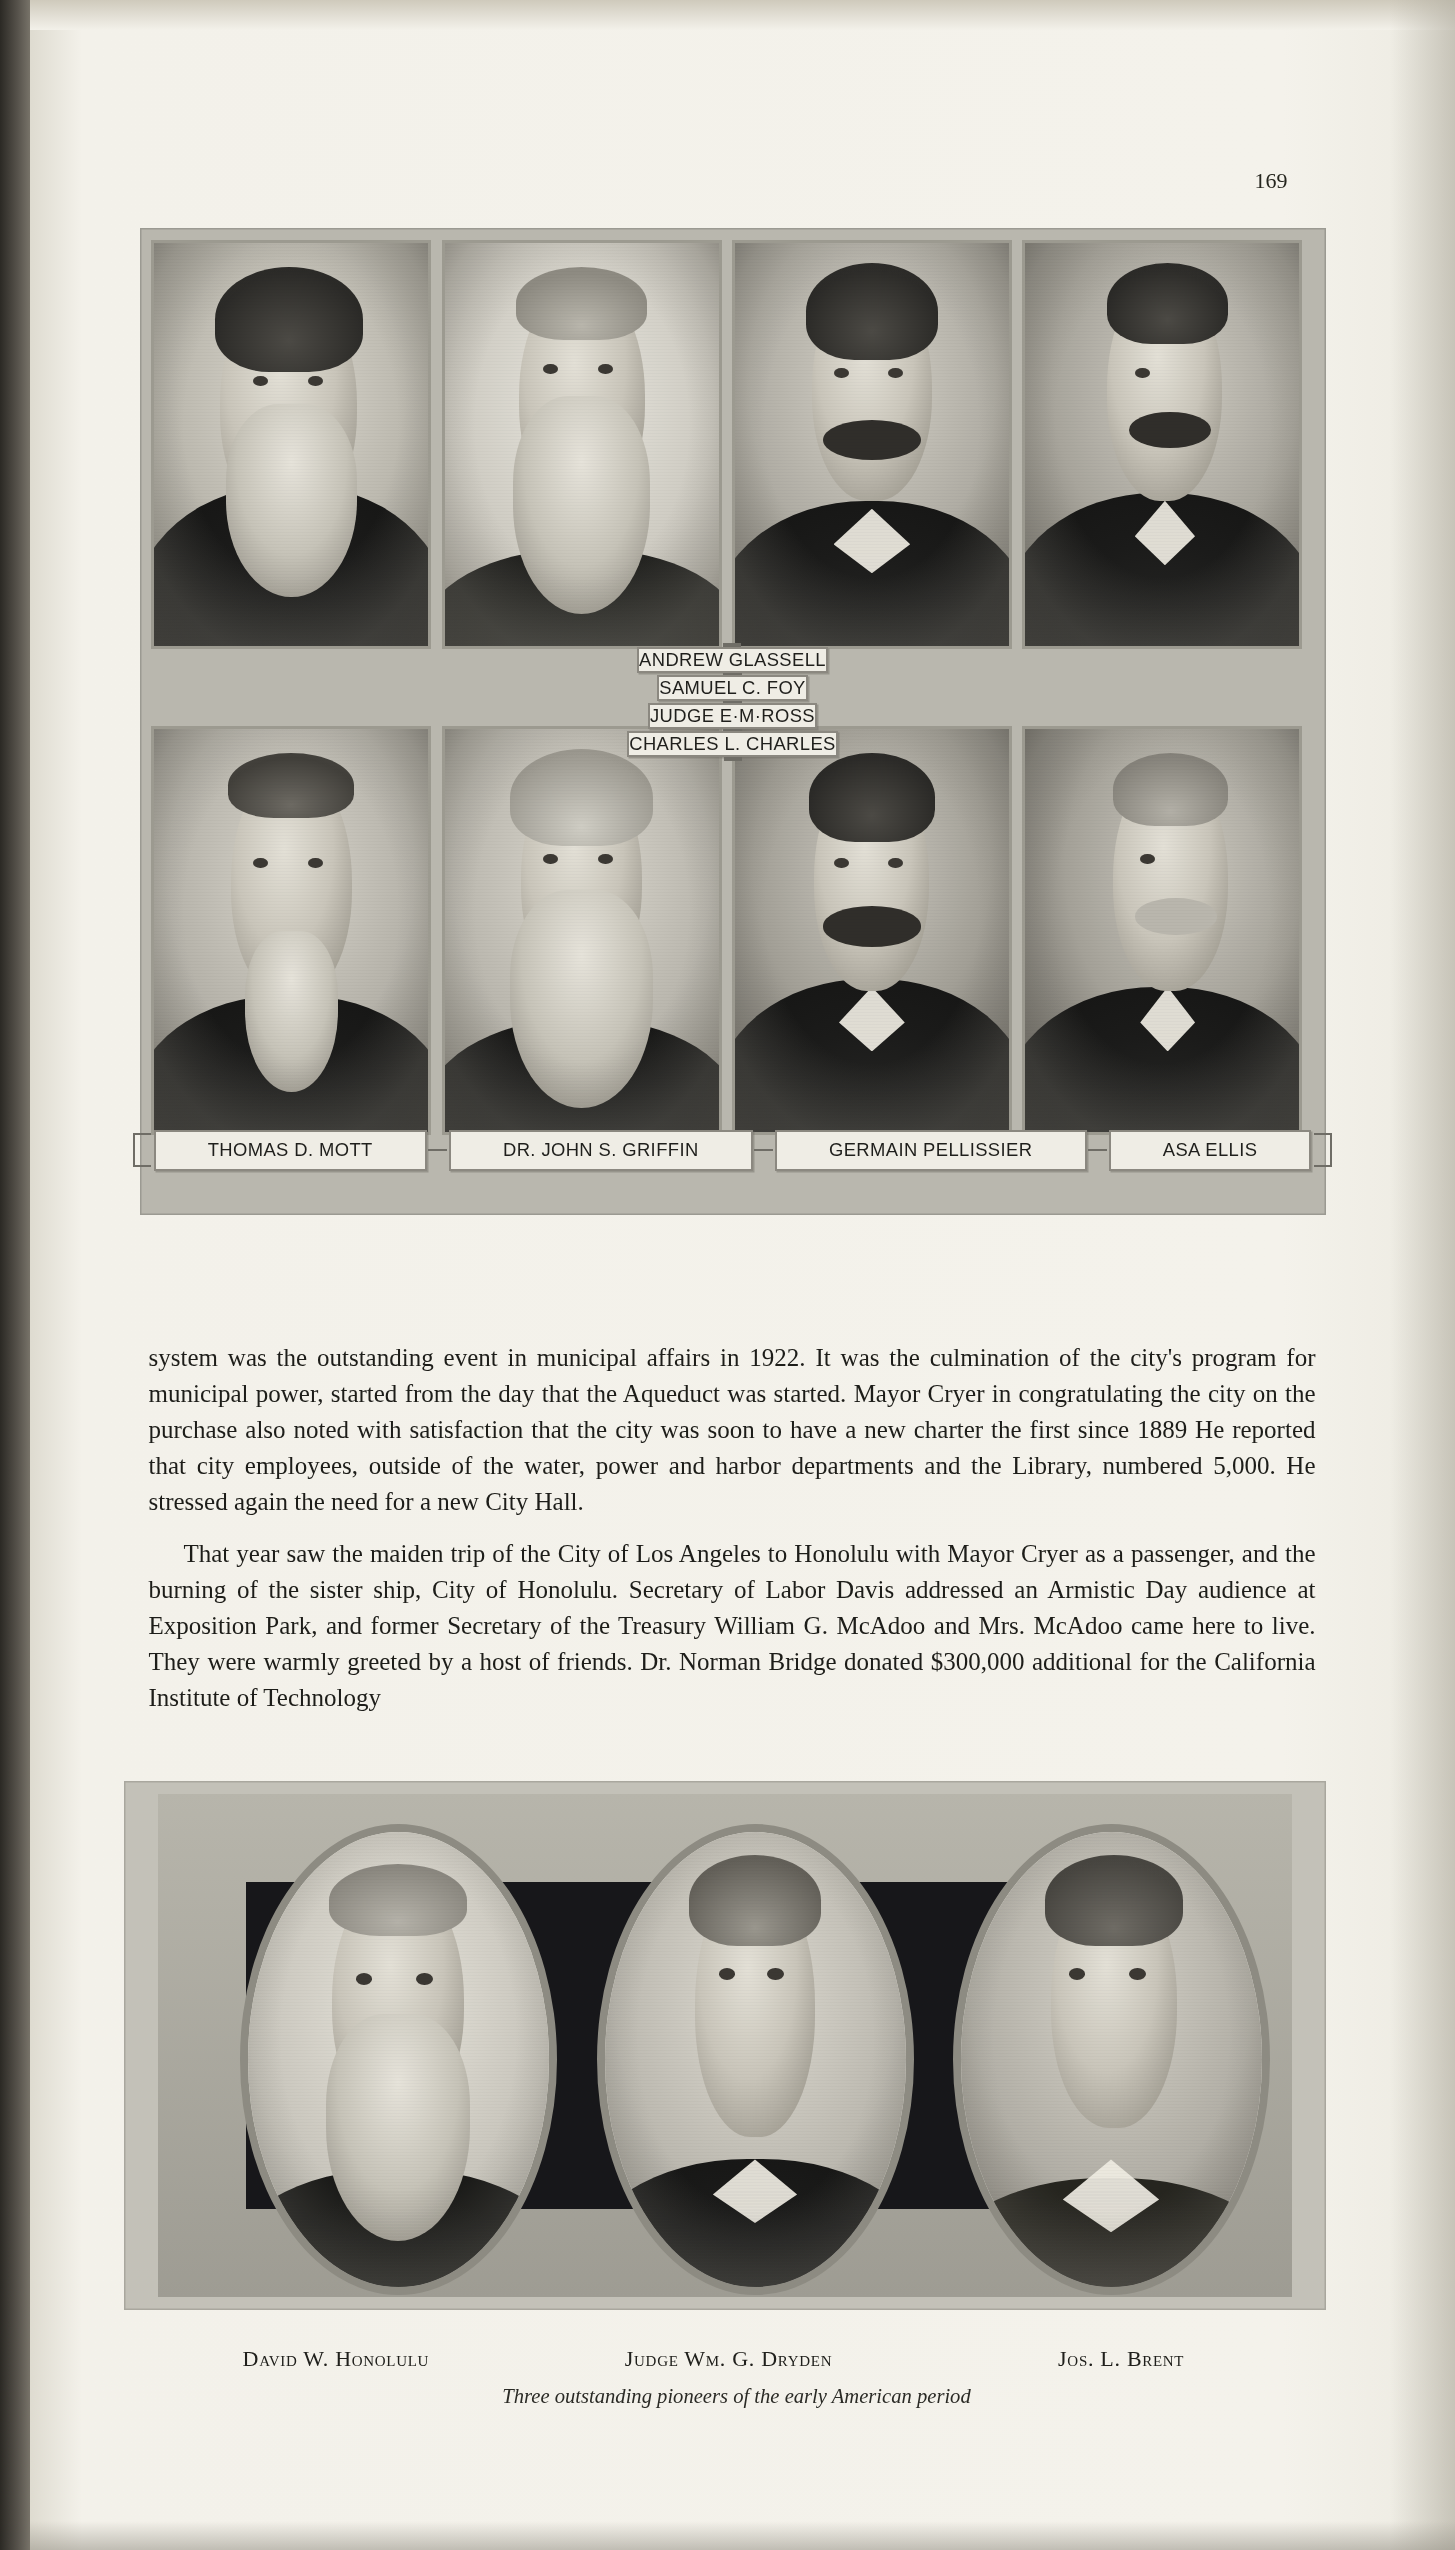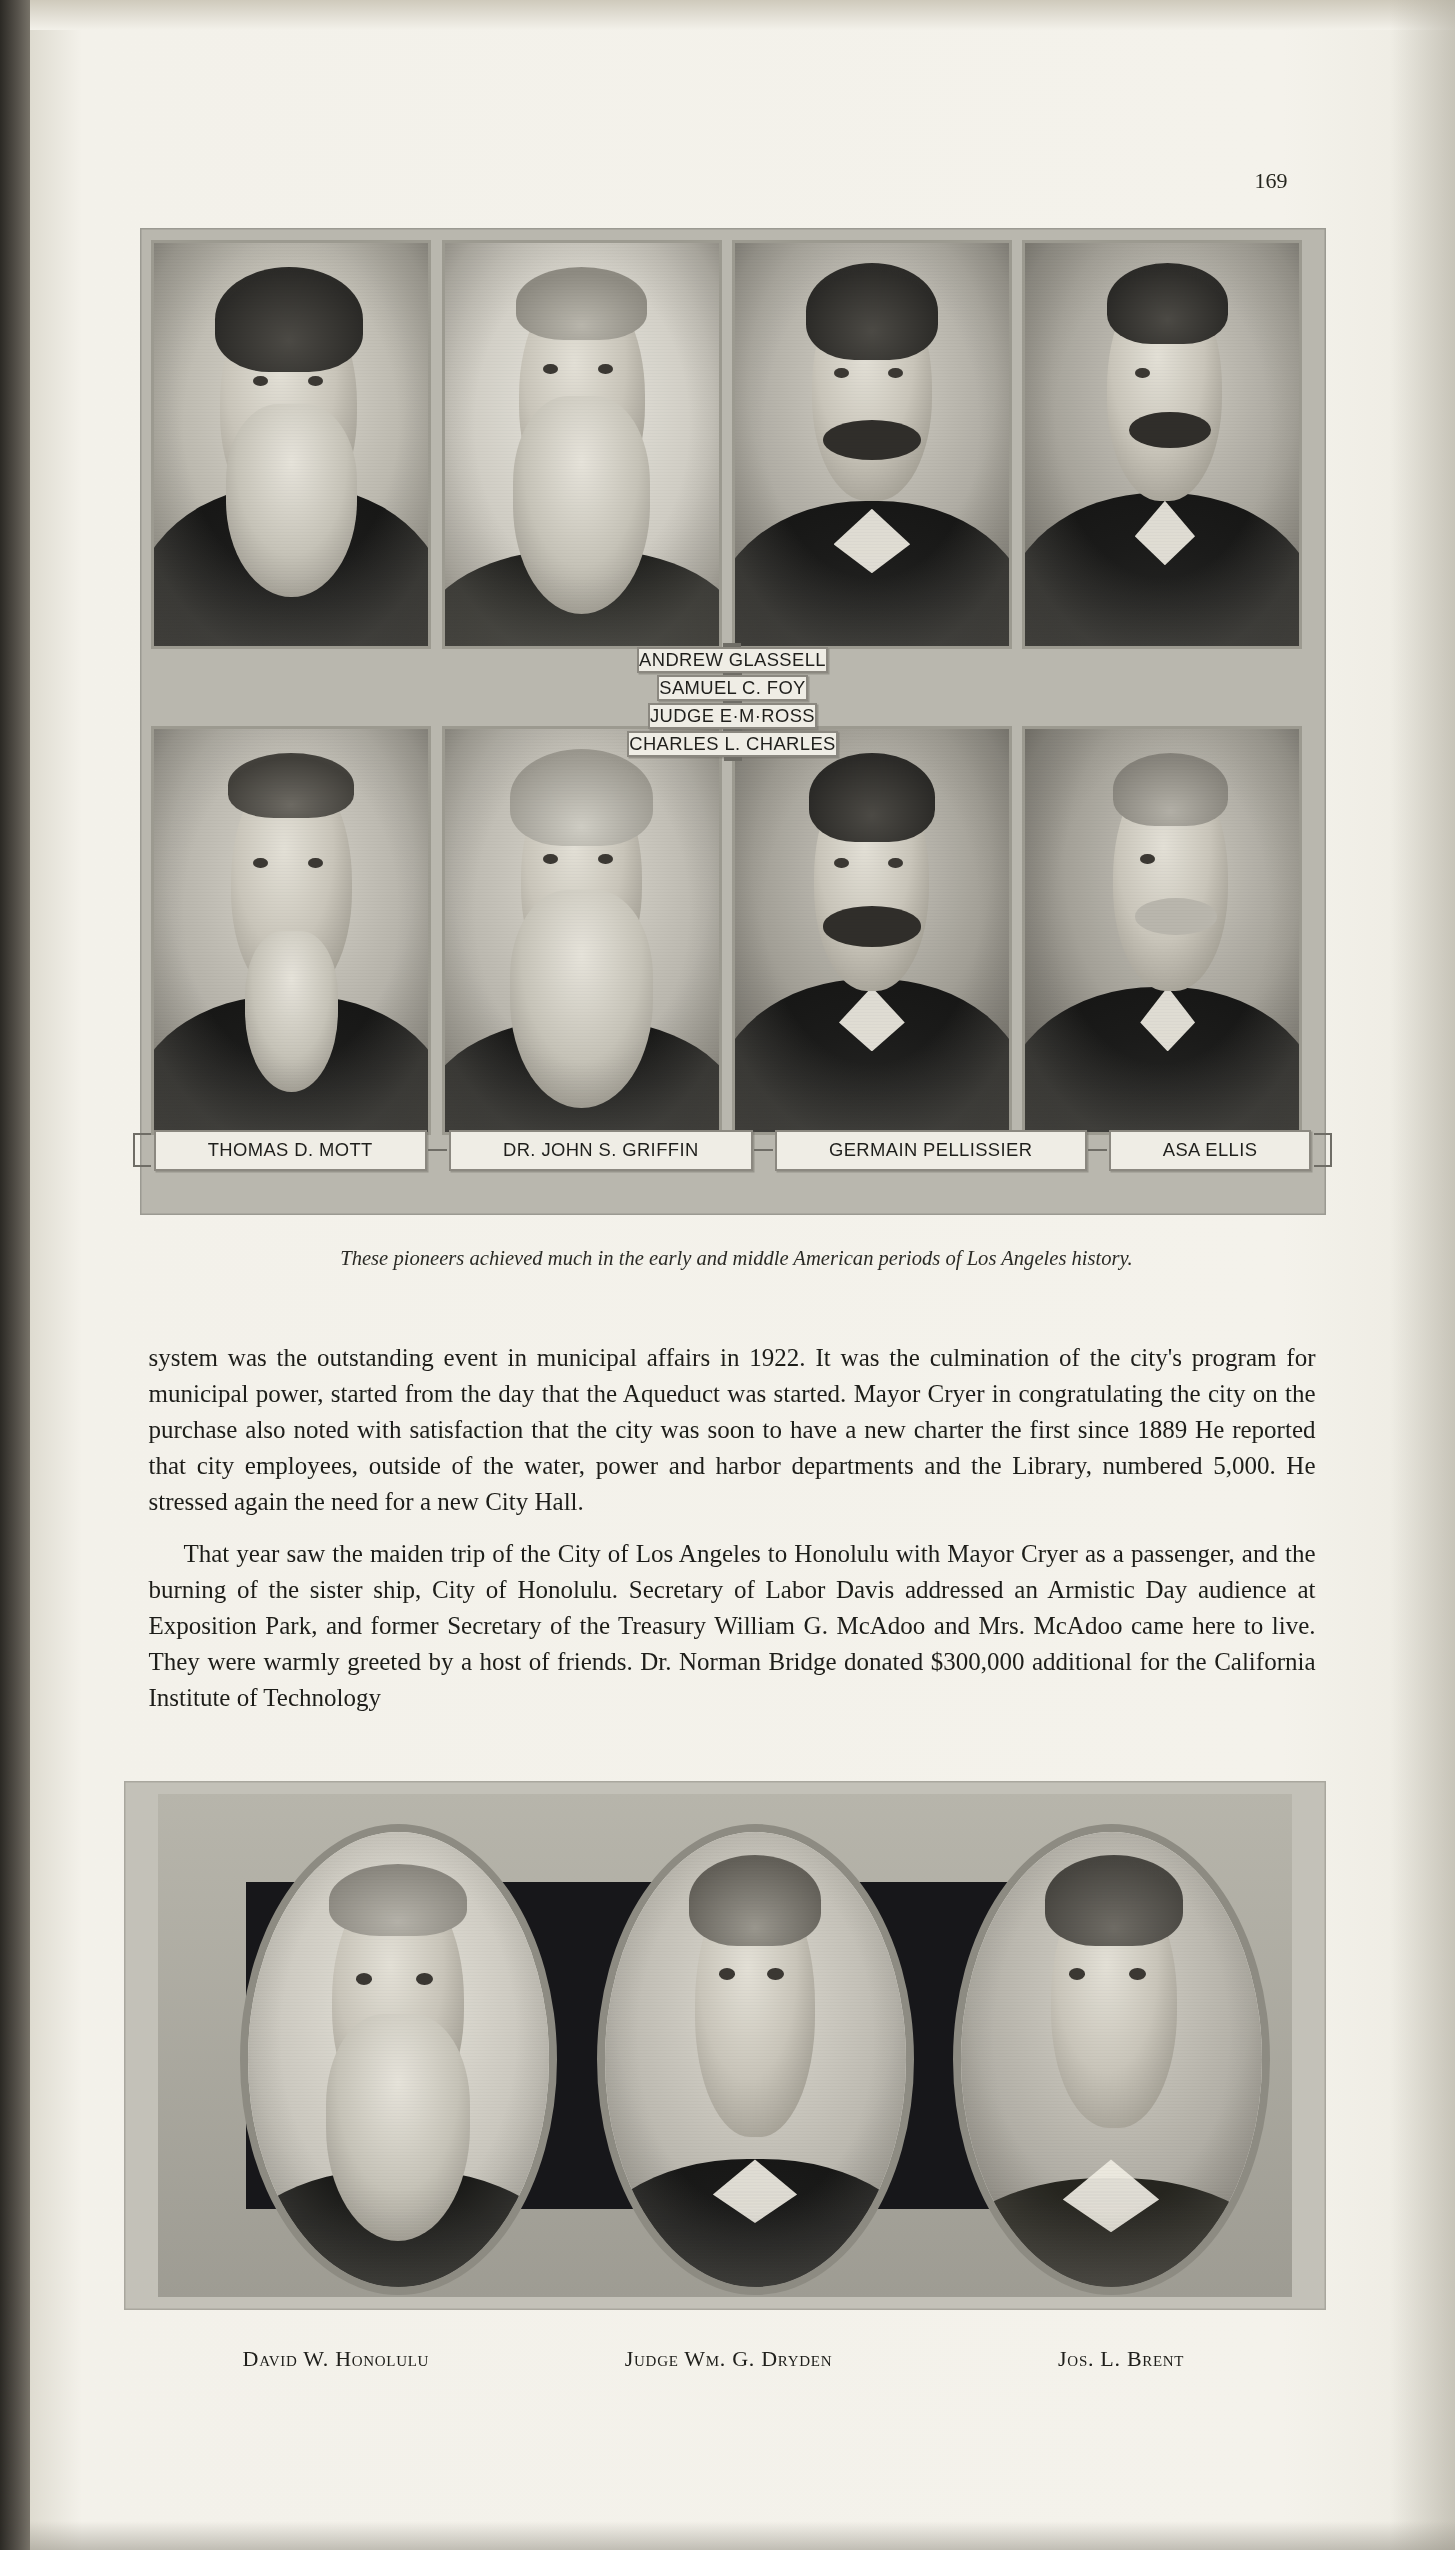--- a/index.html
+++ b/index.html
@@ -436,21 +436,20 @@
         <div class="lchip">THOMAS D. MOTT</div>
         <div class="ldash"></div>
         <div class="lchip">DR. JOHN S. GRIFFIN</div>
         <div class="ldash"></div>
         <div class="lchip">GERMAIN PELLISSIER</div>
         <div class="ldash"></div>
         <div class="lchip">ASA ELLIS</div>
         <div class="lbrack right"></div>
       </div>
 
-      <div class="cap-italic cap-top">These pioneers achieved much in the early and middle American periods of Los Angeles history.</div>
 
       <div class="bodytext">
         <p>system was the outstanding event in municipal affairs in 1922.   It was the culmination of the city's program for municipal power, started from the day that the Aqueduct was started.   Mayor Cryer in congratulating the city on the purchase also noted with satisfaction that the city was soon to have a new charter  the first since 1889  He reported that city employees, outside of the water, power and harbor departments and the Library, numbered 5,000.   He stressed again the need for a new City Hall.</p>
         <p class="ind">That year saw the maiden trip of the City of Los Angeles to Honolulu with Mayor Cryer as a passenger, and the burning of the sister ship, City of Honolulu.  Secretary of Labor Davis addressed an Armistic Day audience at Exposition Park, and former Secretary of the Treasury William G. McAdoo and Mrs. McAdoo came here to live.   They were warmly greeted by a host of friends.   Dr. Norman Bridge donated $300,000 additional for the California Institute of Technology</p>
       </div>
 
       <div class="plate-bot">
         <div class="inner">
           <div class="blackband"></div>
 
@@ -498,18 +497,19 @@
 
         </div>
       </div>
 
       <div class="botnames">
         <span>David W. Honolulu</span>
         <span>Judge Wm. G. Dryden</span>
         <span>Jos. L. Brent</span>
       </div>
 
+      <div class="cap-italic cap-bot">Three outstanding pioneers of the early American period</div>
 
     </div>
     <div class="page-bottomshade"></div>
   </div>
 </div>
 
 
 </body></html>

